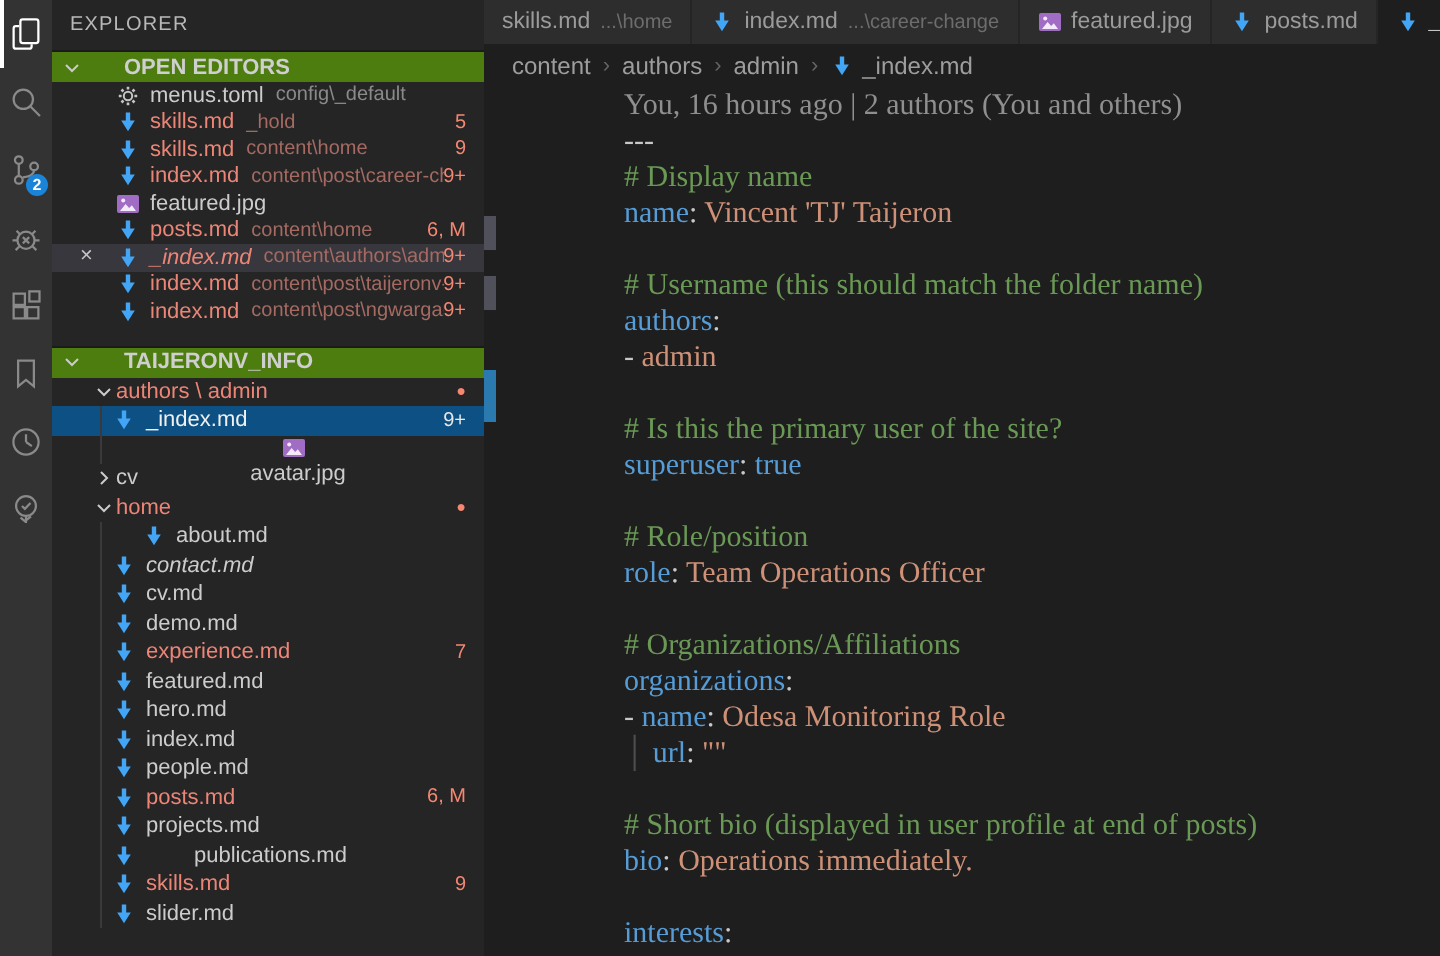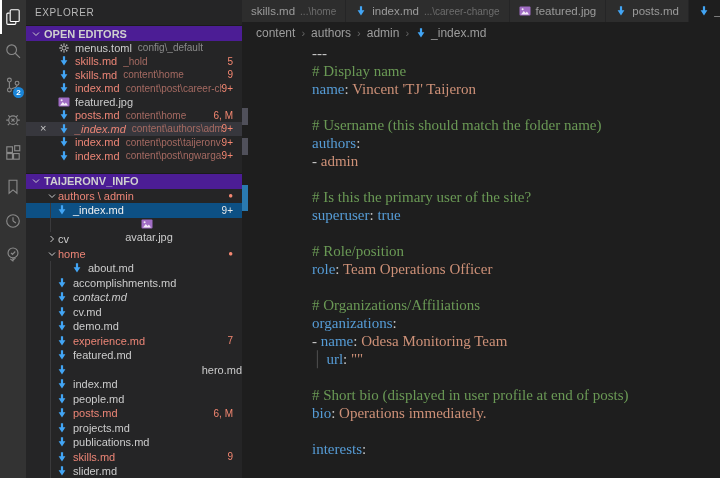--- a/index.html
+++ b/index.html
@@ -11,21 +11,21 @@
   .ab-item{width:26px;height:34px;display:flex;align-items:center;justify-content:center;
     color:#8a8a8a;position:relative;cursor:pointer;}
   .ab-item.active{color:#ffffff;box-shadow:inset 2px 0 0 #ffffff;}
   .ab-badge{position:absolute;right:2px;bottom:4px;min-width:11px;height:11px;border-radius:6px;
     background:#1a85d8;color:#fff;font-size:8px;line-height:11px;text-align:center;font-weight:bold;}
 
   
   .sidebar{position:absolute;left:26px;top:0;width:216px;height:100%;background:#252526;z-index:4;}
   .sidebar-title{height:25px;line-height:25px;padding-left:9px;font-size:10px;color:#b8b8b8;letter-spacing:.6px;}
   .section-header{height:15px;display:flex;align-items:center;font-size:11px;font-weight:bold;
-    color:#cfcfcf;background:#4c1d95;border-top:1px solid #1b1b1c;padding-left:4px;gap:2px;cursor:pointer;}
+    color:#cfcfcf;background:#4d7c0f;border-top:1px solid #1b1b1c;padding-left:4px;gap:20px;cursor:pointer;}
   .section-header .chev{display:flex;width:12px;justify-content:center;}
   .tree-section{margin-top:10px;}
   .row{display:flex;align-items:center;font-size:11px;color:#cccccc;position:relative;cursor:pointer;white-space:nowrap;}
   .open-row{height:13.5px;padding-left:14px;}
   .tree-row{height:14.5px;}
   .row .close-slot{width:18px;flex:0 0 18px;color:#c5c5c5;font-size:11px;line-height:11px;}
   .row .ficon{width:13px;flex:0 0 13px;display:flex;align-items:center;margin-right:4px;}
   .row .fname{flex:0 0 auto;}
   .row .fname.err{color:#ec8576;}
   .row .fname.italic{font-style:italic;}
@@ -335,29 +335,20 @@
           </div>
           <div class="row tree-row" style="padding-left: 45px;">
             <span class="indent-guide"></span>
             <span class="ficon">
               <svg viewBox="0 0 12 12" width="12" height="12">
                 <polygon points="4.9,1.3 7.1,1.3 7.1,5.3 9.4,5.3 6,10.6 2.6,5.3 4.9,5.3" fill="#42a5f5"></polygon>
               </svg>
             </span>
             <span class="fname">about.md</span>
           </div>
-          <div class="row tree-row" style="padding-left: 30px;">
-            <span class="indent-guide"></span>
-            <span class="ficon">
-              <svg viewBox="0 0 12 12" width="12" height="12">
-                <polygon points="4.9,1.3 7.1,1.3 7.1,5.3 9.4,5.3 6,10.6 2.6,5.3 4.9,5.3" fill="#42a5f5"></polygon>
-              </svg>
-            </span>
-            <span class="fname">accomplishments.md</span>
-          </div>
           <div class="row tree-row" style="padding-left: 30px; font-style: italic;">
             <span class="indent-guide"></span>
             <span class="ficon">
               <svg viewBox="0 0 12 12" width="12" height="12">
                 <polygon points="4.9,1.3 7.1,1.3 7.1,5.3 9.4,5.3 6,10.6 2.6,5.3 4.9,5.3" fill="#42a5f5"></polygon>
               </svg>
             </span>
             <span class="fname">contact.md</span>
           </div>
           <div class="row tree-row" style="padding-left: 30px;">
@@ -390,21 +381,21 @@
           </div>
           <div class="row tree-row" style="padding-left: 30px;">
             <span class="indent-guide"></span>
             <span class="ficon">
               <svg viewBox="0 0 12 12" width="12" height="12">
                 <polygon points="4.9,1.3 7.1,1.3 7.1,5.3 9.4,5.3 6,10.6 2.6,5.3 4.9,5.3" fill="#42a5f5"></polygon>
               </svg>
             </span>
             <span class="fname">featured.md</span>
           </div>
-          <div class="row tree-row" style="padding-left: 30px; justify-content: space-between;">
+          <div class="row tree-row" style="padding-left: 30px;">
             <span class="indent-guide"></span>
             <span class="ficon">
               <svg viewBox="0 0 12 12" width="12" height="12">
                 <polygon points="4.9,1.3 7.1,1.3 7.1,5.3 9.4,5.3 6,10.6 2.6,5.3 4.9,5.3" fill="#42a5f5"></polygon>
               </svg>
             </span>
             <span class="fname">hero.md</span>
           </div>
           <div class="row tree-row" style="padding-left: 30px;">
             <span class="indent-guide"></span>
@@ -436,21 +427,21 @@
           </div>
           <div class="row tree-row" style="padding-left: 30px;">
             <span class="indent-guide"></span>
             <span class="ficon">
               <svg viewBox="0 0 12 12" width="12" height="12">
                 <polygon points="4.9,1.3 7.1,1.3 7.1,5.3 9.4,5.3 6,10.6 2.6,5.3 4.9,5.3" fill="#42a5f5"></polygon>
               </svg>
             </span>
             <span class="fname">projects.md</span>
           </div>
-          <div class="row tree-row" style="padding-left: 30px;">
+          <div class="row tree-row" style="padding-left: 30px; gap: 24px;">
             <span class="indent-guide"></span>
             <span class="ficon">
               <svg viewBox="0 0 12 12" width="12" height="12">
                 <polygon points="4.9,1.3 7.1,1.3 7.1,5.3 9.4,5.3 6,10.6 2.6,5.3 4.9,5.3" fill="#42a5f5"></polygon>
               </svg>
             </span>
             <span class="fname">publications.md</span>
           </div>
           <div class="row tree-row" style="padding-left: 30px;">
             <span class="indent-guide"></span>
@@ -529,38 +520,39 @@
           <span>
             <svg viewBox="0 0 12 12" width="12" height="12">
               <polygon points="4.9,1.3 7.1,1.3 7.1,5.3 9.4,5.3 6,10.6 2.6,5.3 4.9,5.3" fill="#42a5f5"></polygon>
             </svg>
           </span>
           <span>_index.md</span>
         </span>
       </div>
 
     <div class="code">
+      <div class="blame">You, 16 hours ago | 2 authors (You and others)</div>
       <div id="code-lines">
           <div class="code-line"><span class="tk-punct">---</span></div>
           <div class="code-line"><span class="tk-comment"># Display name</span></div>
           <div class="code-line"><span class="tk-key">name</span><span class="tk-punct">: </span><span class="tk-value">Vincent 'TJ' Taijeron</span></div>
           <div class="code-line">&nbsp;</div>
           <div class="code-line"><span class="tk-comment"># Username (this should match the folder name)</span></div>
           <div class="code-line"><span class="tk-key">authors</span><span class="tk-punct">:</span></div>
           <div class="code-line"><span class="tk-punct">- </span><span class="tk-value">admin</span></div>
           <div class="code-line">&nbsp;</div>
           <div class="code-line"><span class="tk-comment"># Is this the primary user of the site?</span></div>
           <div class="code-line"><span class="tk-key">superuser</span><span class="tk-punct">: </span><span class="tk-keyword">true</span></div>
           <div class="code-line">&nbsp;</div>
           <div class="code-line"><span class="tk-comment"># Role/position</span></div>
           <div class="code-line"><span class="tk-key">role</span><span class="tk-punct">: </span><span class="tk-value">Team Operations Officer</span></div>
           <div class="code-line">&nbsp;</div>
           <div class="code-line"><span class="tk-comment"># Organizations/Affiliations</span></div>
           <div class="code-line"><span class="tk-key">organizations</span><span class="tk-punct">:</span></div>
-          <div class="code-line"><span class="tk-punct">- </span><span class="tk-key">name</span><span class="tk-punct">: </span><span class="tk-value">Odesa Monitoring Team</span></div>
+          <div class="code-line"><span class="tk-punct">- </span><span class="tk-key">name</span><span class="tk-punct">: </span><span class="tk-value">Odesa Monitoring Role</span></div>
           <div class="code-line"><span class="tk-guide">│ </span><span class="tk-key">url</span><span class="tk-punct">: </span><span class="tk-value">""</span></div>
           <div class="code-line">&nbsp;</div>
           <div class="code-line"><span class="tk-comment"># Short bio (displayed in user profile at end of posts)</span></div>
           <div class="code-line"><span class="tk-key">bio</span><span class="tk-punct">: </span><span class="tk-value">Operations immediately.</span></div>
           <div class="code-line">&nbsp;</div>
           <div class="code-line"><span class="tk-key">interests</span><span class="tk-punct">:</span></div>
         </div>
     </div>
 
     <div id="gutter-decs">

